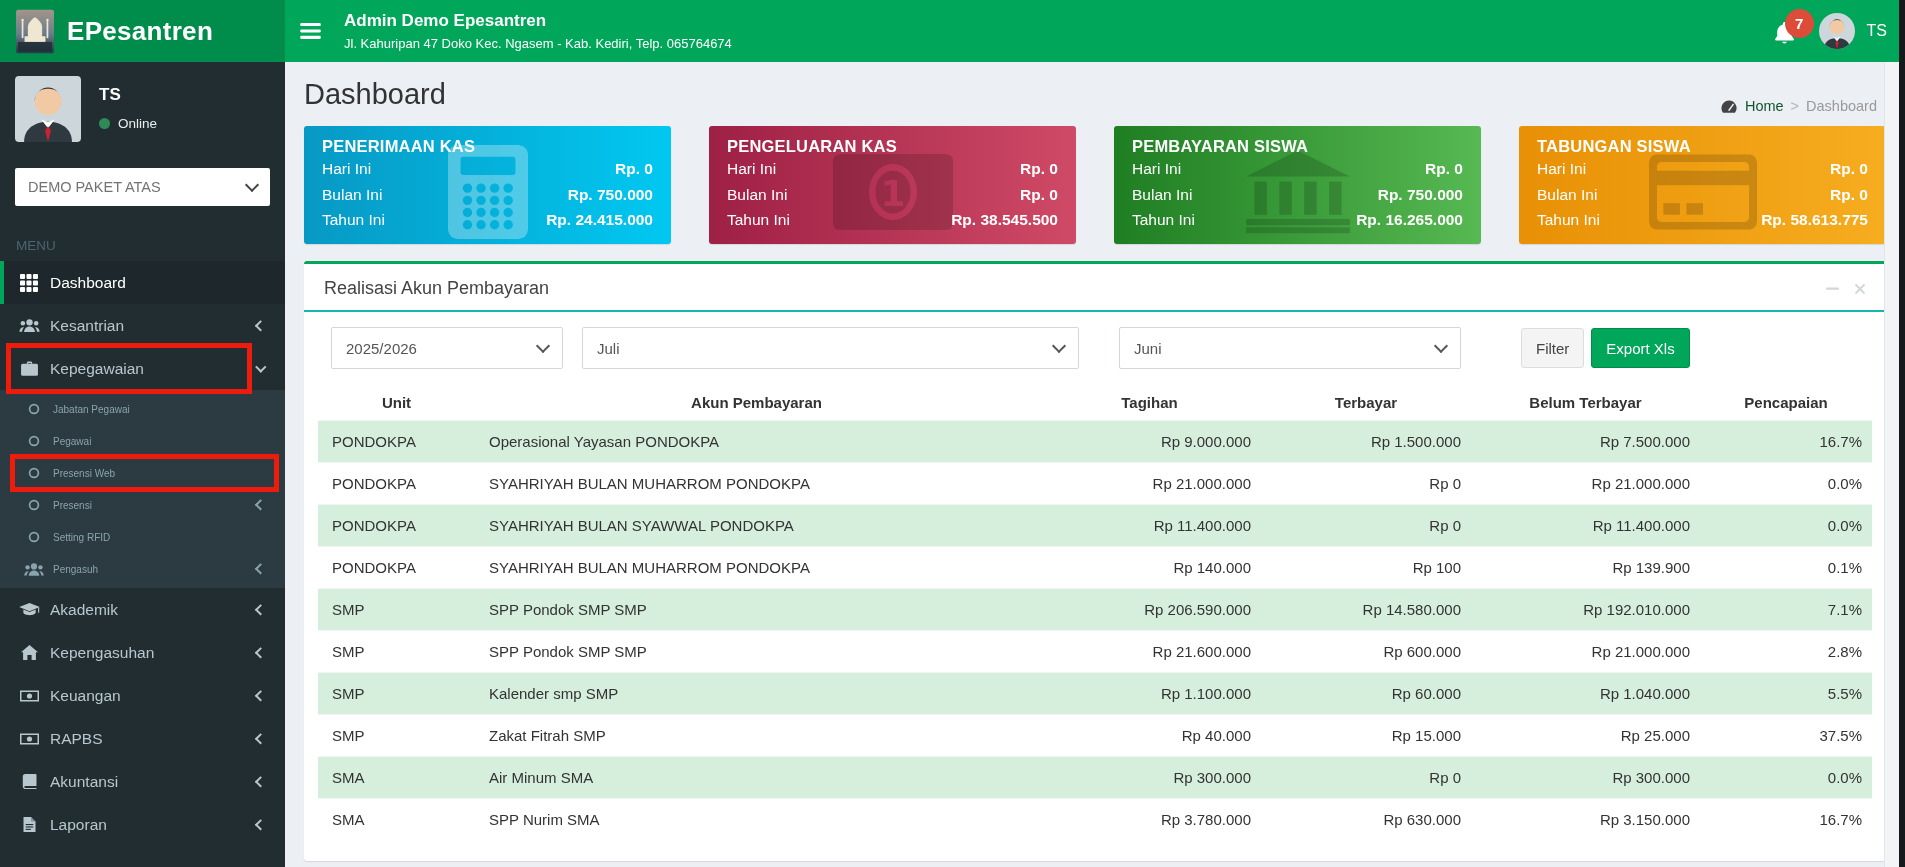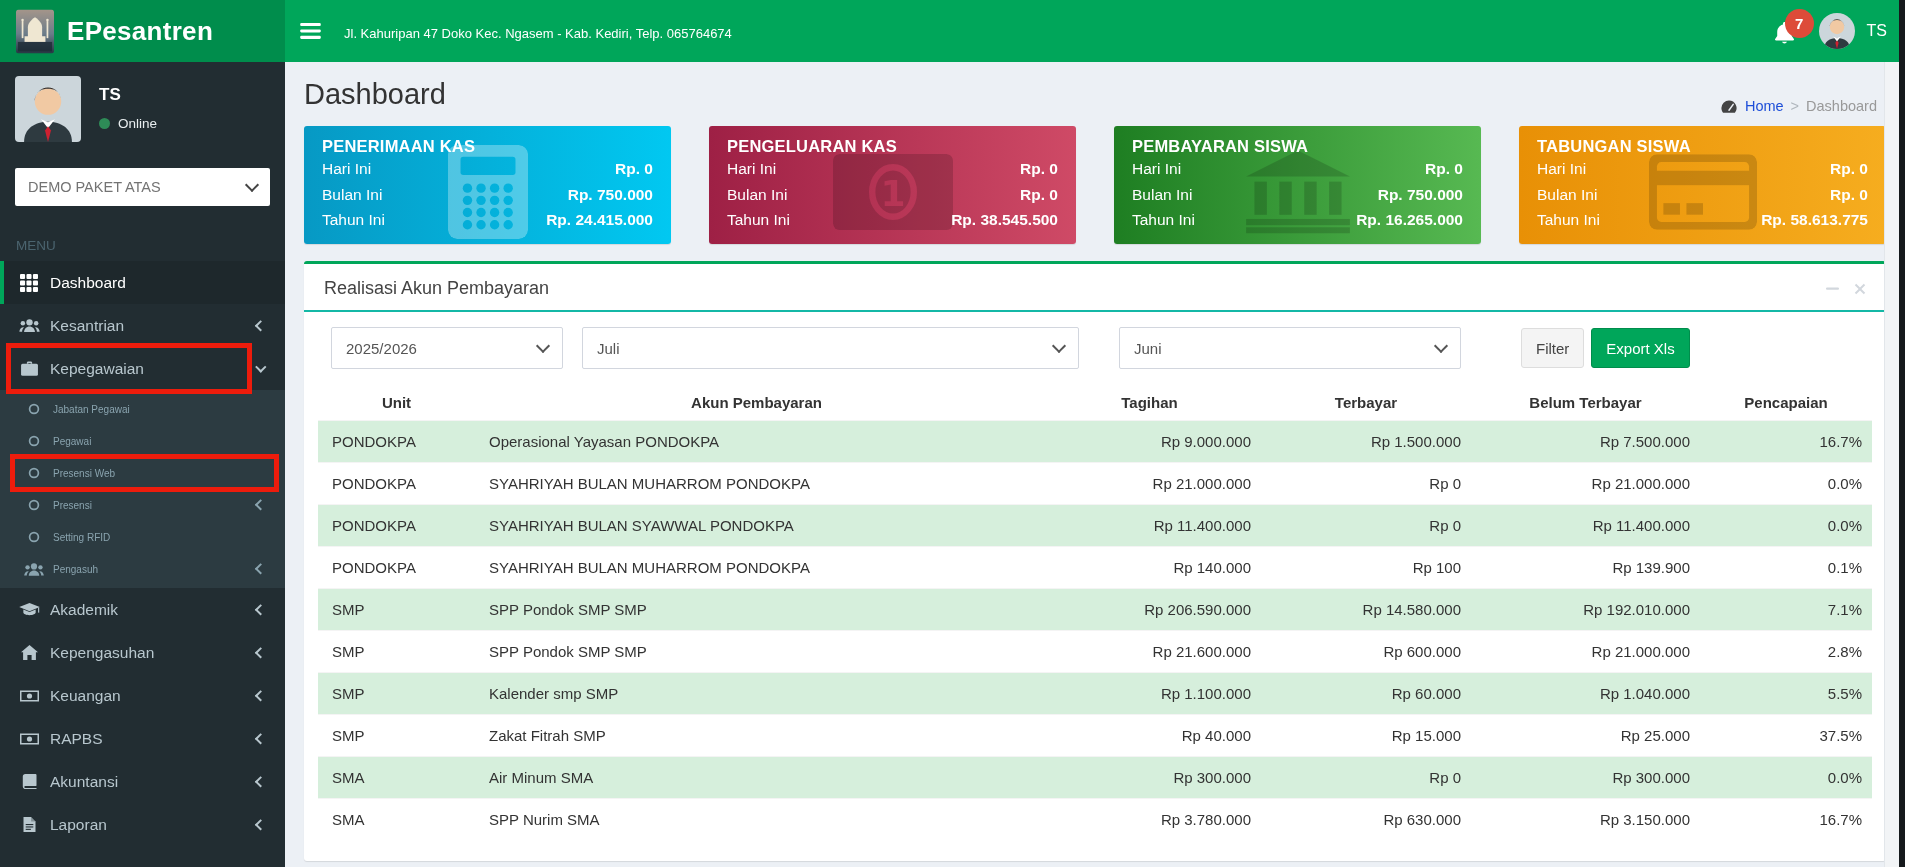--- a/index.html
+++ b/index.html
@@ -51,21 +51,21 @@
   .ann{position:absolute;z-index:6;border:5px solid var(--ann,#ed1c0c);pointer-events:none;}
   .ann-main{top:-4px;bottom:-4px;left:2px;right:33px;}
   .ann-sub{top:-3px;bottom:-3px;left:10px;right:6px;}
   
   .content{position:absolute;left:285px;top:62px;right:0;bottom:0;overflow:hidden;background:#ecf0f5;}
   .content-header{position:relative;padding:16px 19px 0;}
   .content-header h1{margin:0;font-size:29px;font-weight:400;color:#333;}
   .breadcrumb{position:absolute;top:36px;right:28px;font-size:14.5px;color:#444;display:flex;gap:7px;align-items:center;}
   .bc-sep{color:#b0b7bd;}
   .bc-current{color:#999;}
-  .bc-home{color:#1d4ed8;text-decoration:none;cursor:pointer;}
+  .bc-home{color:#14532d;text-decoration:none;cursor:pointer;}
   .cards{display:flex;gap:38px;margin:15px 19px 0;}
   .card{flex:1;height:118px;border-radius:3px;color:#fff;position:relative;padding:11px 18px;
         box-sizing:border-box;box-shadow:0 1px 1px rgba(0,0,0,.1);overflow:hidden;}
   .card-title{font-size:16.5px;font-weight:bold;letter-spacing:.2px;position:relative;z-index:2;}
   .card-row{display:flex;justify-content:space-between;font-size:15.5px;line-height:25.5px;position:relative;z-index:2;}
   .card-row .v{font-weight:bold;}
   .card-icon{position:absolute;left:50%;top:56%;transform:translate(-50%,-50%);z-index:1;color:rgba(0,0,0,.16);}
   .card:nth-child(1) .card-icon{color:rgba(255,255,255,.30);}
   .panel{margin:17px 19px 0;background:#fff;border-top:3px solid var(--green,#00a65a);border-radius:3px;
          box-shadow:0 1px 1px rgba(0,0,0,.1);height:600px;box-sizing:border-box;}
@@ -125,20 +125,21 @@
   <div class="hamburger">
     <span>
         <svg width="21" height="16" viewBox="0 0 18 14" fill="currentColor">
           <rect y="0" width="18" height="2.7" rx="1"></rect>
           <rect y="5.6" width="18" height="2.7" rx="1"></rect>
           <rect y="11.2" width="18" height="2.7" rx="1"></rect>
         </svg>
       </span>
   </div>
   <div class="nav-titles">
+    <div class="nav-title">Admin Demo Epesantren</div>
     <div class="nav-subtitle">Jl. Kahuripan 47 Doko Kec. Ngasem - Kab. Kediri, Telp. 065764674</div>
   </div>
   <div class="nav-right">
     <div class="nav-bell">
       <span><svg width="21" height="22" viewBox="0 0 15 16" fill="currentColor">
             <path d="M7.5 0c.6 0 1.1.5 1.1 1.1v.7c2.4.5 4.2 2.7 4.2 5.2v3.2l1.5 2.1c.3.5 0 1.1-.6 1.1H1.3c-.6 0-.9-.6-.6-1.1l1.5-2.1V7c0-2.5 1.8-4.7 4.2-5.2v-.7C6.4.5 6.9 0 7.5 0z"></path>
             <path d="M5.7 14.3a1.9 1.9 0 003.6 0z"></path>
           </svg></span>
       <span class="badge">7</span>
     </div>

